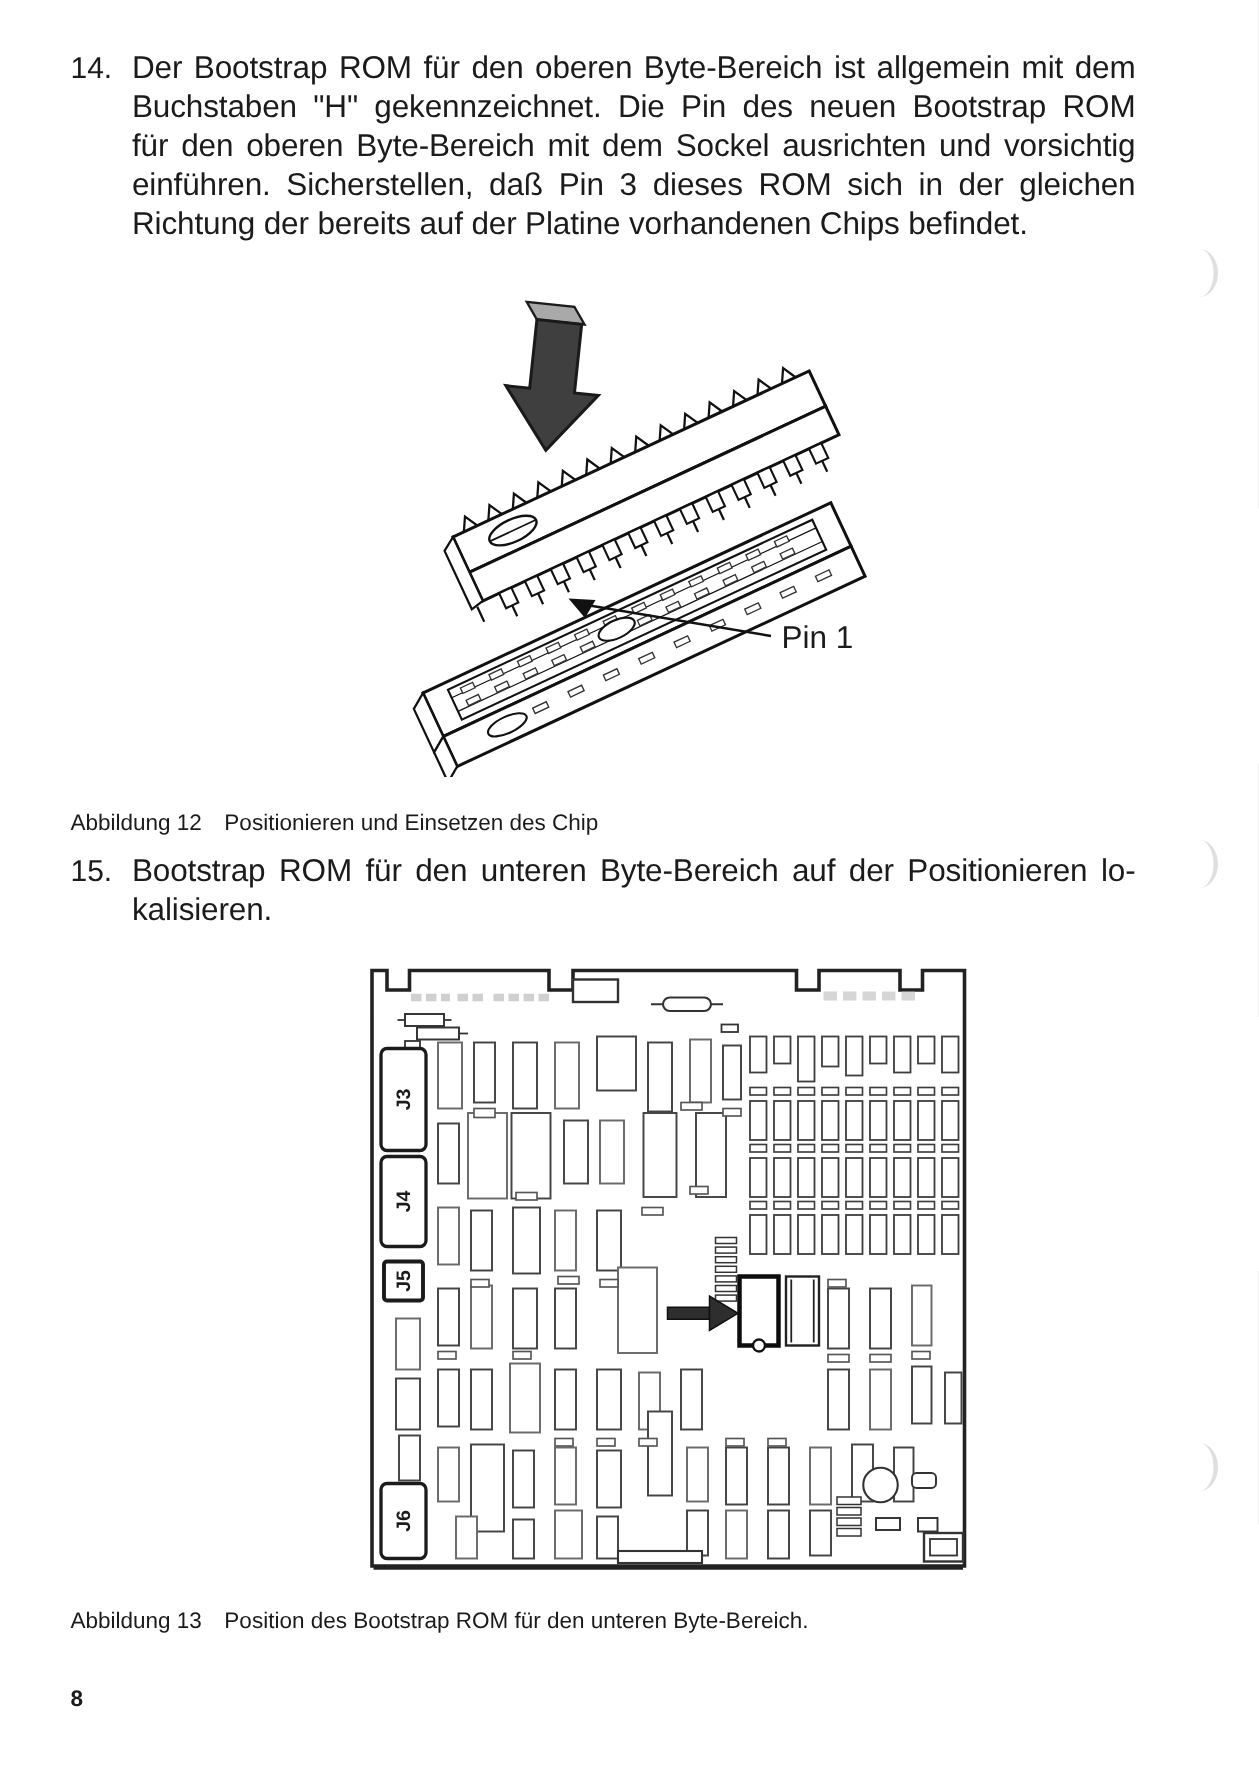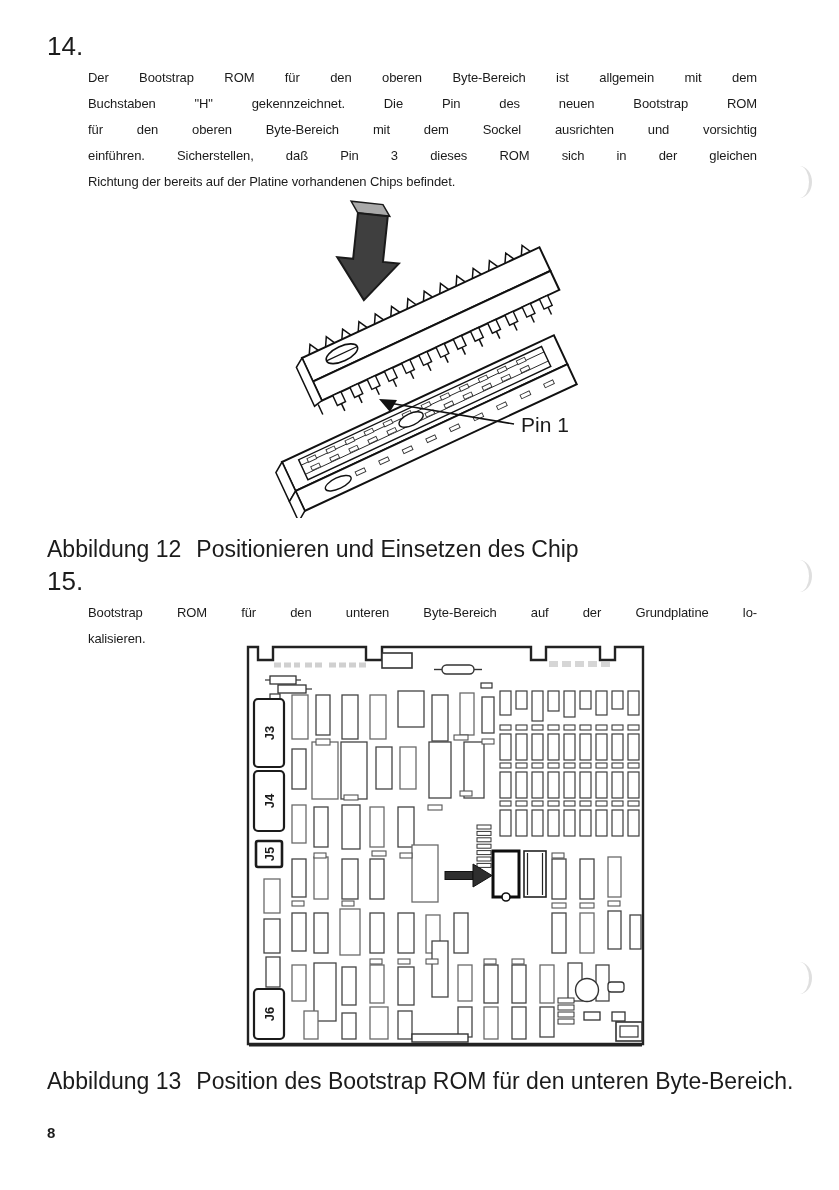--- a/index.html
+++ b/index.html
@@ -1,24 +1,24 @@
 <!DOCTYPE html>
 <html><head>
 <meta charset="utf-8">
 <style>
   html,body{margin:0;padding:0;background:#e8e8e8;}
   .page{position:relative;width:839px;height:1190px;background:#ffffff;overflow:hidden;
         font-family:"Liberation Sans",sans-serif;color:#1b1b1b;}
   .step{position:absolute;left:47px;display:flex;}
-  .step .num{width:41px;flex:none;font-size:26px;line-height:26px;}
-  .step .body{width:669px;font-size:13px;line-height:26px;letter-spacing:-0.1px;margin-top:32px;}
+  .step .num{width:41px;flex:none;font-size:20px;line-height:26px;}
+  .step .body{width:669px;font-size:21px;line-height:26px;letter-spacing:-0.1px;}
   .jline{text-align:justify;text-align-last:justify;}
   .jline:last-child{text-align-last:left;}
   .fig{position:absolute;margin:0;}
-  .caption{position:absolute;left:47px;font-size:23px;line-height:26px;white-space:nowrap;}
+  .caption{position:absolute;left:47px;font-size:15px;line-height:26px;white-space:nowrap;}
   .cap-label{margin-right:15px;}
   .pagenum{position:absolute;left:47px;top:1124px;font-size:15px;font-weight:bold;}
   .artifact{position:absolute;left:796px;width:13px;height:32px;
             border-right:3px solid #dadada;border-radius:0 14px 14px 0/0 18px 18px 0;opacity:.85;}
   svg text{font-family:"Liberation Sans",sans-serif;}
   .jlabel{font-size:13px;font-weight:bold;fill:#1b1b1b;}
 </style>
 </head>
 <body>
 
@@ -136,21 +136,21 @@
     </svg>
   </figure>
 
   <div class="caption" style="top:536px;">
     <span class="cap-label">Abbildung 12</span><span class="cap-text">Positionieren und Einsetzen des Chip</span>
   </div>
 
   <section class="step" style="top:568px;">
     <div class="num">15.</div>
     <div class="body">
-        <div class="jline">Bootstrap ROM für den unteren Byte-Bereich auf der Grundplatine lo-</div>
+        <div class="jline">Bootstrap ROM für den unteren Byte-Bereich auf der Positionieren lo-</div>
         <div class="jline">kalisieren.</div>
       </div>
   </section>
 
   <figure class="fig" style="left:246px;top:645px;">
     <svg id="pcb" width="400" height="404" viewBox="0 0 400 404">
       <path d="M2,2 H12 V15 H27 V2 H120 V15 H136 V2 H285 V15 H300 V2 H354 V15 H369 V2 H397 V399 H2 Z" fill="#fff" stroke="#222" stroke-width="2.4"></path>
       <line x1="3" y1="400" x2="396" y2="400" stroke="#222" stroke-width="3"></line>
 
       <path d="M28,20 h26 m5,0 h18 m6,0 h38" stroke="#c0c0c0" stroke-width="5" stroke-dasharray="7 3" fill="none" opacity=".75"></path>

